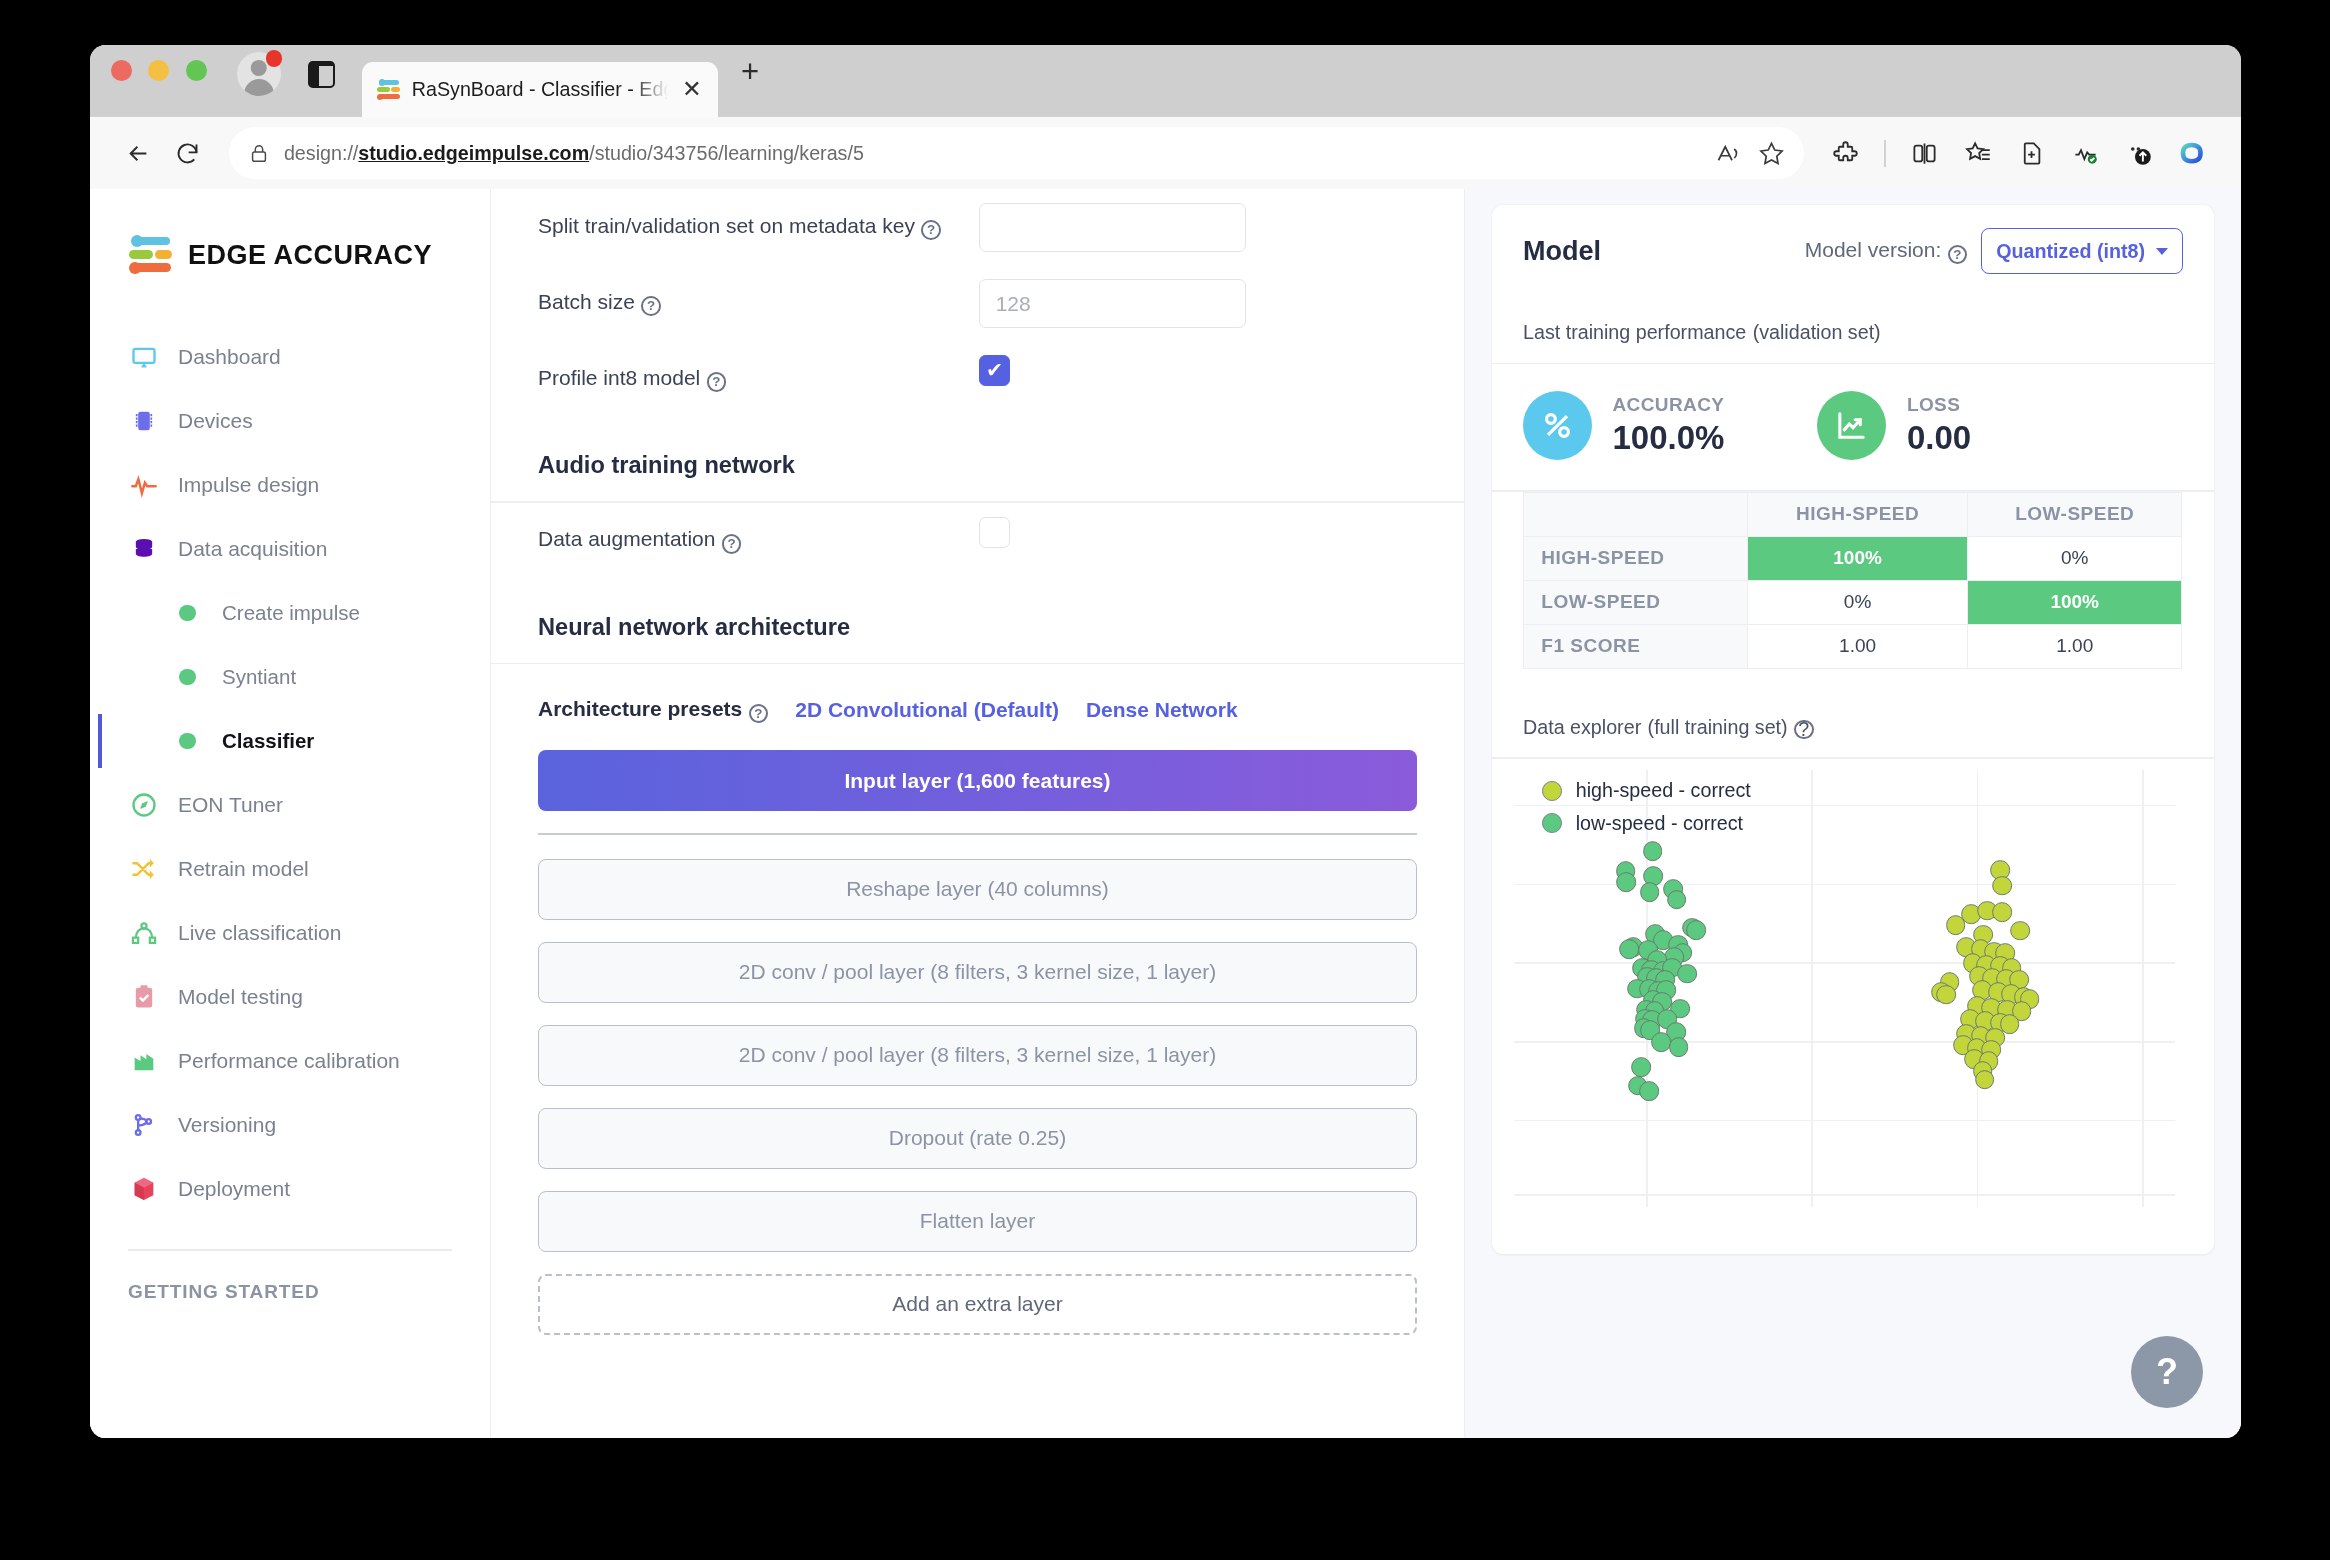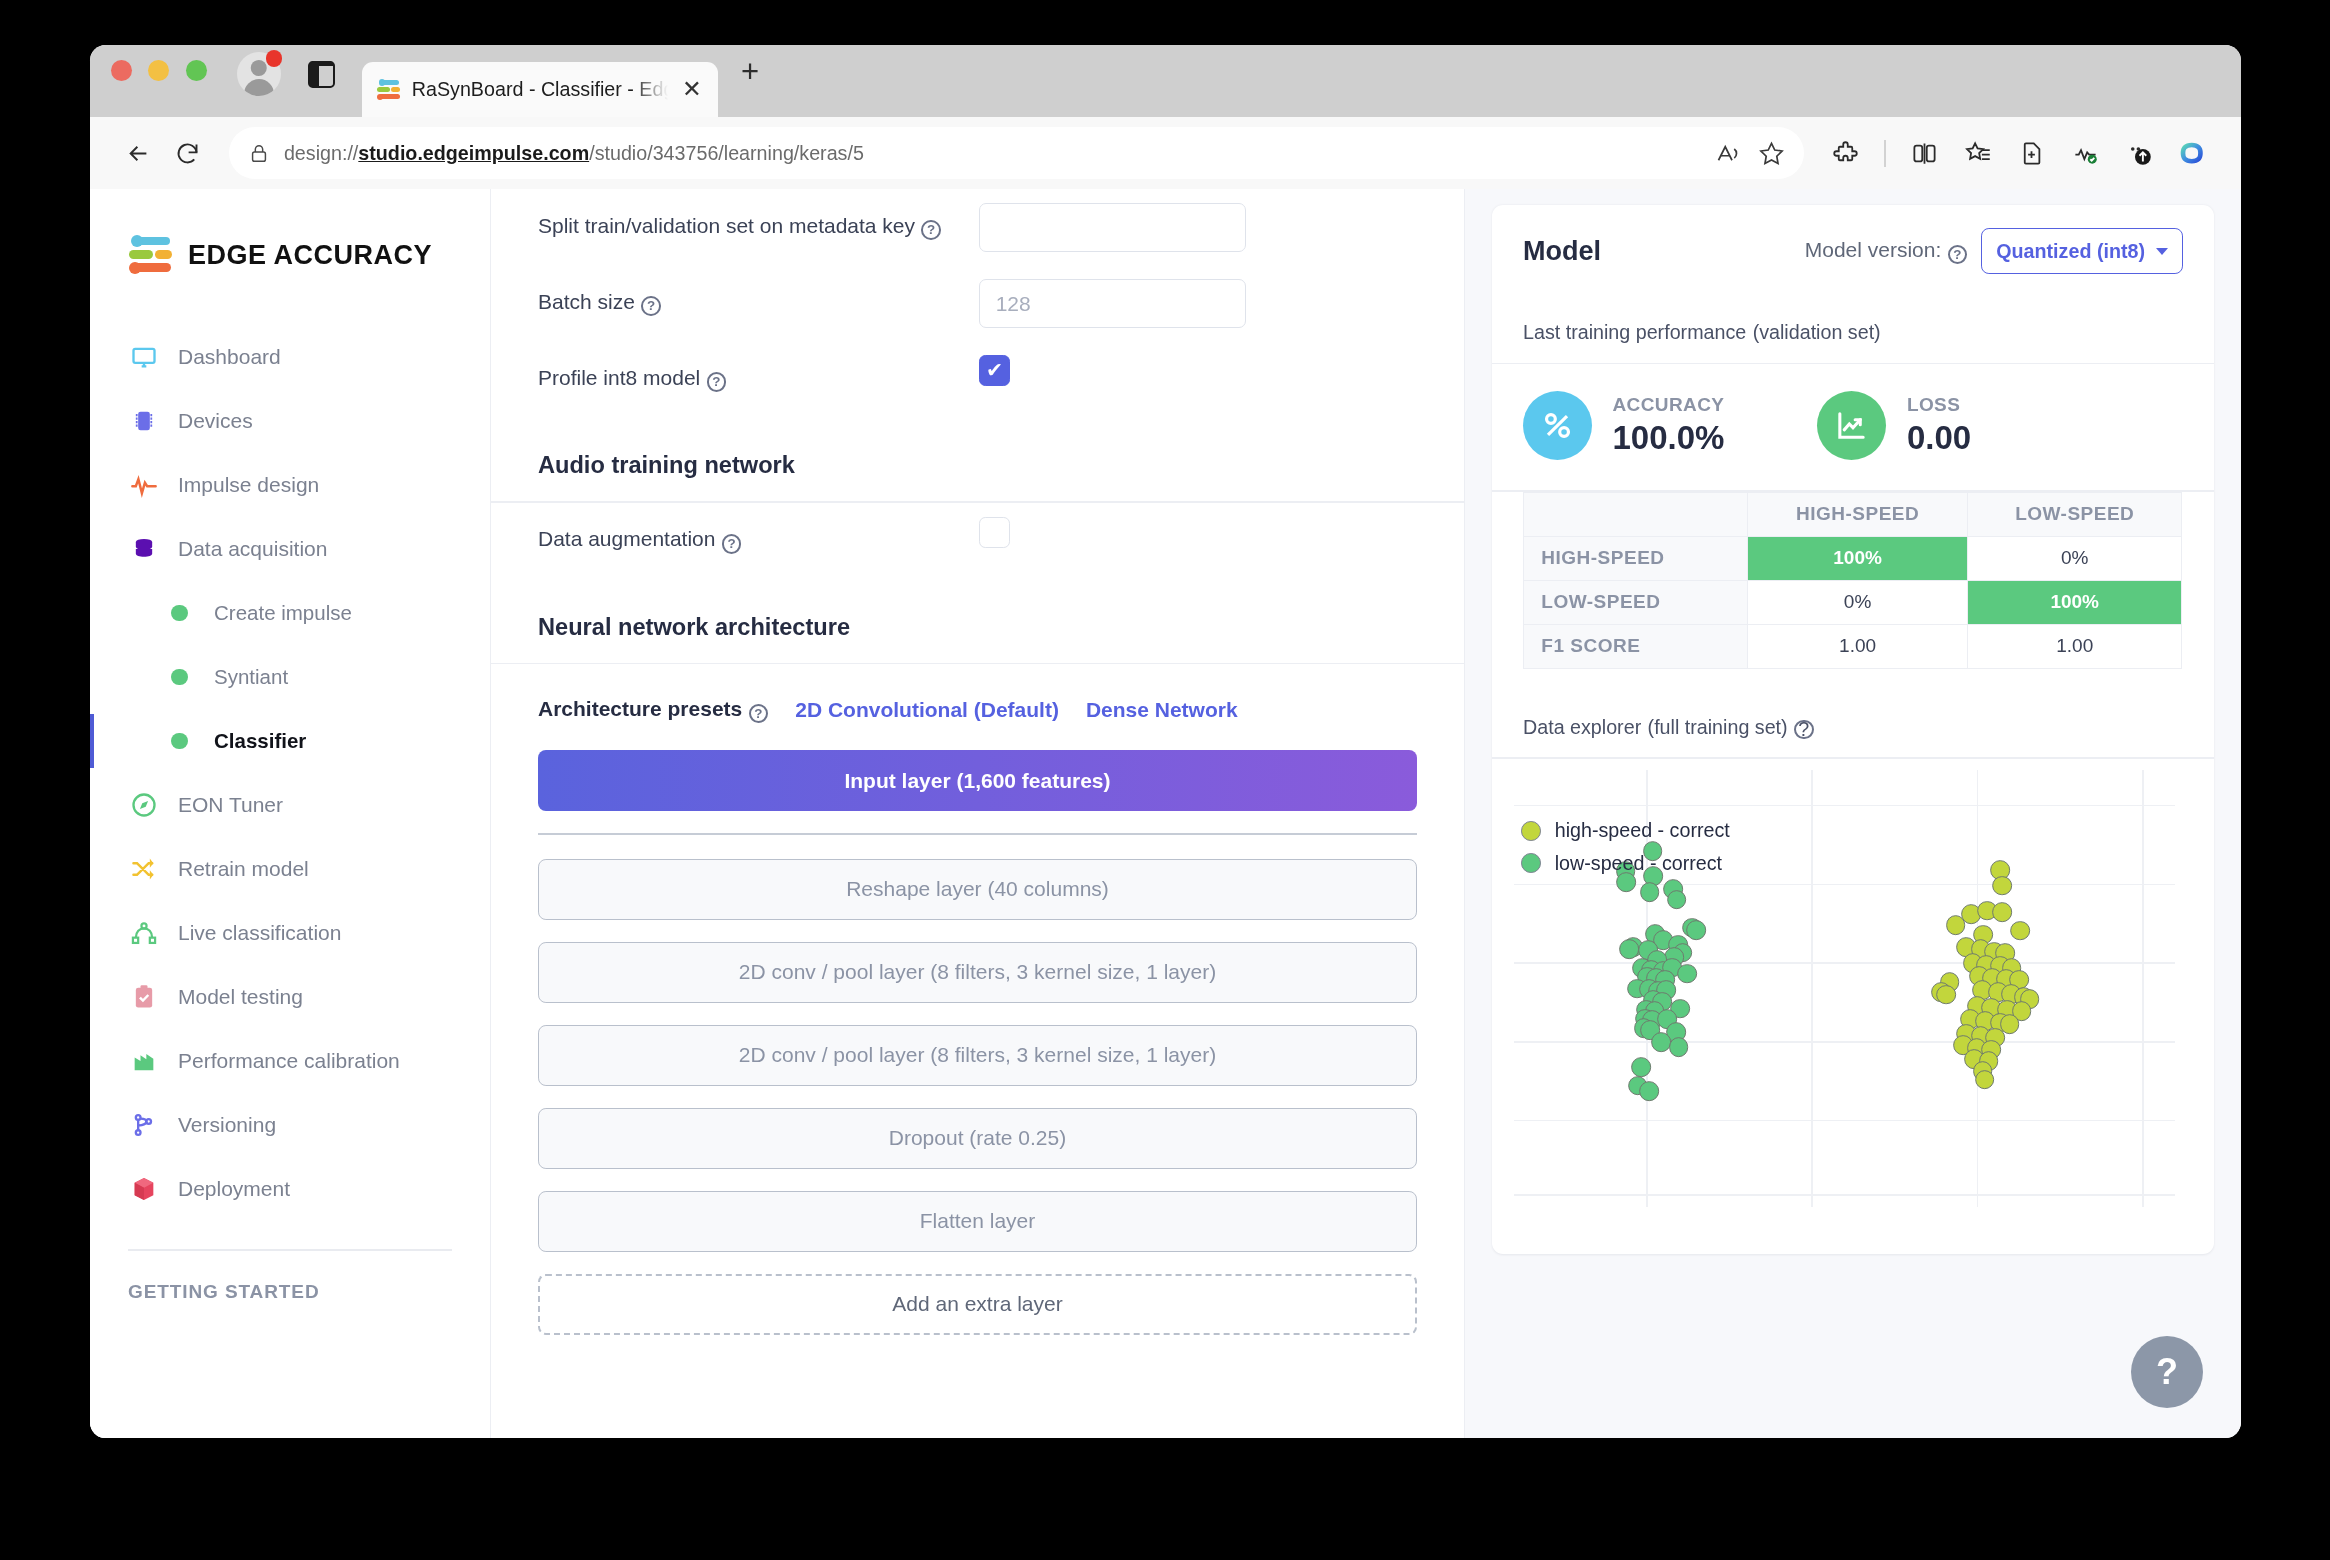--- a/index.html
+++ b/index.html
@@ -76,21 +76,21 @@
   .lm2 { background: #9ac93e; left: 0.8px; top: 15px; width: 24.4px; }
   .lm3 { background: #f2b134; left: 27px; top: 15px; width: 16.5px; }
   .lm4 { background: #ef6c3e; left: 3.9px; top: 28px; width: 39px; }
   .lmd { position: absolute; width: 11.8px; height: 11.8px; border-radius: 50%; }
   .logo-text { font-size: 27px; font-weight: 700; letter-spacing: 0.5px; color: #111; }
 
   .nav { margin-top: 49px; }
   .nav-item { display: flex; align-items: center; gap: 19px; height: 64px; padding-left: 38px; position: relative; }
   .nav-item .ic { width: 31px; height: 31px; display: flex; align-items: center; justify-content: center; flex: none; }
   .nav-label { font-size: 21px; color: #7b8190; }
-  .nav-item.sub { padding-left: 74px; }
+  .nav-item.sub { padding-left: 74px; margin-left: 8px; }
   .nav-item.sub .nav-label { font-size: 20.5px; }
   .nav-item.active .nav-label { color: #11131a; font-weight: 700; }
   .nav-item.active::before { content:""; position: absolute; left: 0; top: 4.7px; bottom: 4.7px; width: 3.9px; background: #4f5bd5; }
   .bullet { width: 16.5px; height: 16.5px; border-radius: 50%; background: #5bc97f; }
   .nav-divider { height: 1.6px; background: #e9ebf0; margin: 28px 38px 0 38px; }
   .nav-section { font-size: 19px; font-weight: 700; letter-spacing: 0.9px; color: #8b93a5; padding: 30px 0 0 38px; }
 
   
   .center { flex: 1; background: #fff; border-left: 1.6px solid #eceef3; border-right: 1.6px solid #eceef3; position: relative; overflow: hidden; }
   .center-inner { padding: 0 47px; }
@@ -142,21 +142,21 @@
   .mvalue { font-size: 33px; font-weight: 700; color: #262c42; margin-top: 3.1px; }
 
   table.cm { width: calc(100% - 63px); margin: 0 31px 23.6px 31px; border-collapse: collapse; }
   table.cm th, table.cm td { border: 1.6px solid #eceef3; height: 44px; text-align: center; font-size: 19px; }
   table.cm th { background: #f8f9fb; color: #8b93a5; font-weight: 700; letter-spacing: 0.5px; }
   table.cm td.rowh { background: #f8f9fb; color: #8b93a5; font-weight: 700; text-align: left; padding-left: 17.3px; letter-spacing: 0.5px; }
   table.cm td { color: #3b4256; }
   table.cm td.hl { background: #5bc97f; color: #fff; font-weight: 600; }
 
   .plot { position: relative; height: 472px; margin: 0 0 23.6px 0; }
-  .legend { position: absolute; left: 29px; top: 20.5px; z-index: 3; margin-top: 40px; }
+  .legend { position: absolute; left: 50px; top: 20.5px; z-index: 3; }
   .legend-row { display: flex; align-items: center; gap: 14px; margin-bottom: 9.4px; }
   .legend-dot { width: 19.7px; height: 19.7px; border-radius: 50%; border: 1.2px solid #7b8190; }
   .legend-text { font-size: 19.7px; color: #262c42; }
   .grid { position: absolute; left: 22px; right: 39px; top: 11px; bottom: 23.6px; }
   .gl-v { position: absolute; top: 0; bottom: 0; width: 1.6px; background: #eef0f4; }
   .gl-h { position: absolute; left: 0; right: 0; height: 1.6px; background: #eef0f4; }
   .pt { position: absolute; width: 19.7px; height: 19.7px; border-radius: 50%; border: 1.2px solid #6e7a6e; transform: translate(-50%,-50%); }
 
   .fab { position: absolute; right: 38px; bottom: 30px; width: 72px; height: 72px; border-radius: 50%; background: #8c97a8; display: flex; align-items: center; justify-content: center; }
   .fab-q { color: #fff; font-size: 36px; font-weight: 700; line-height: 1; }

